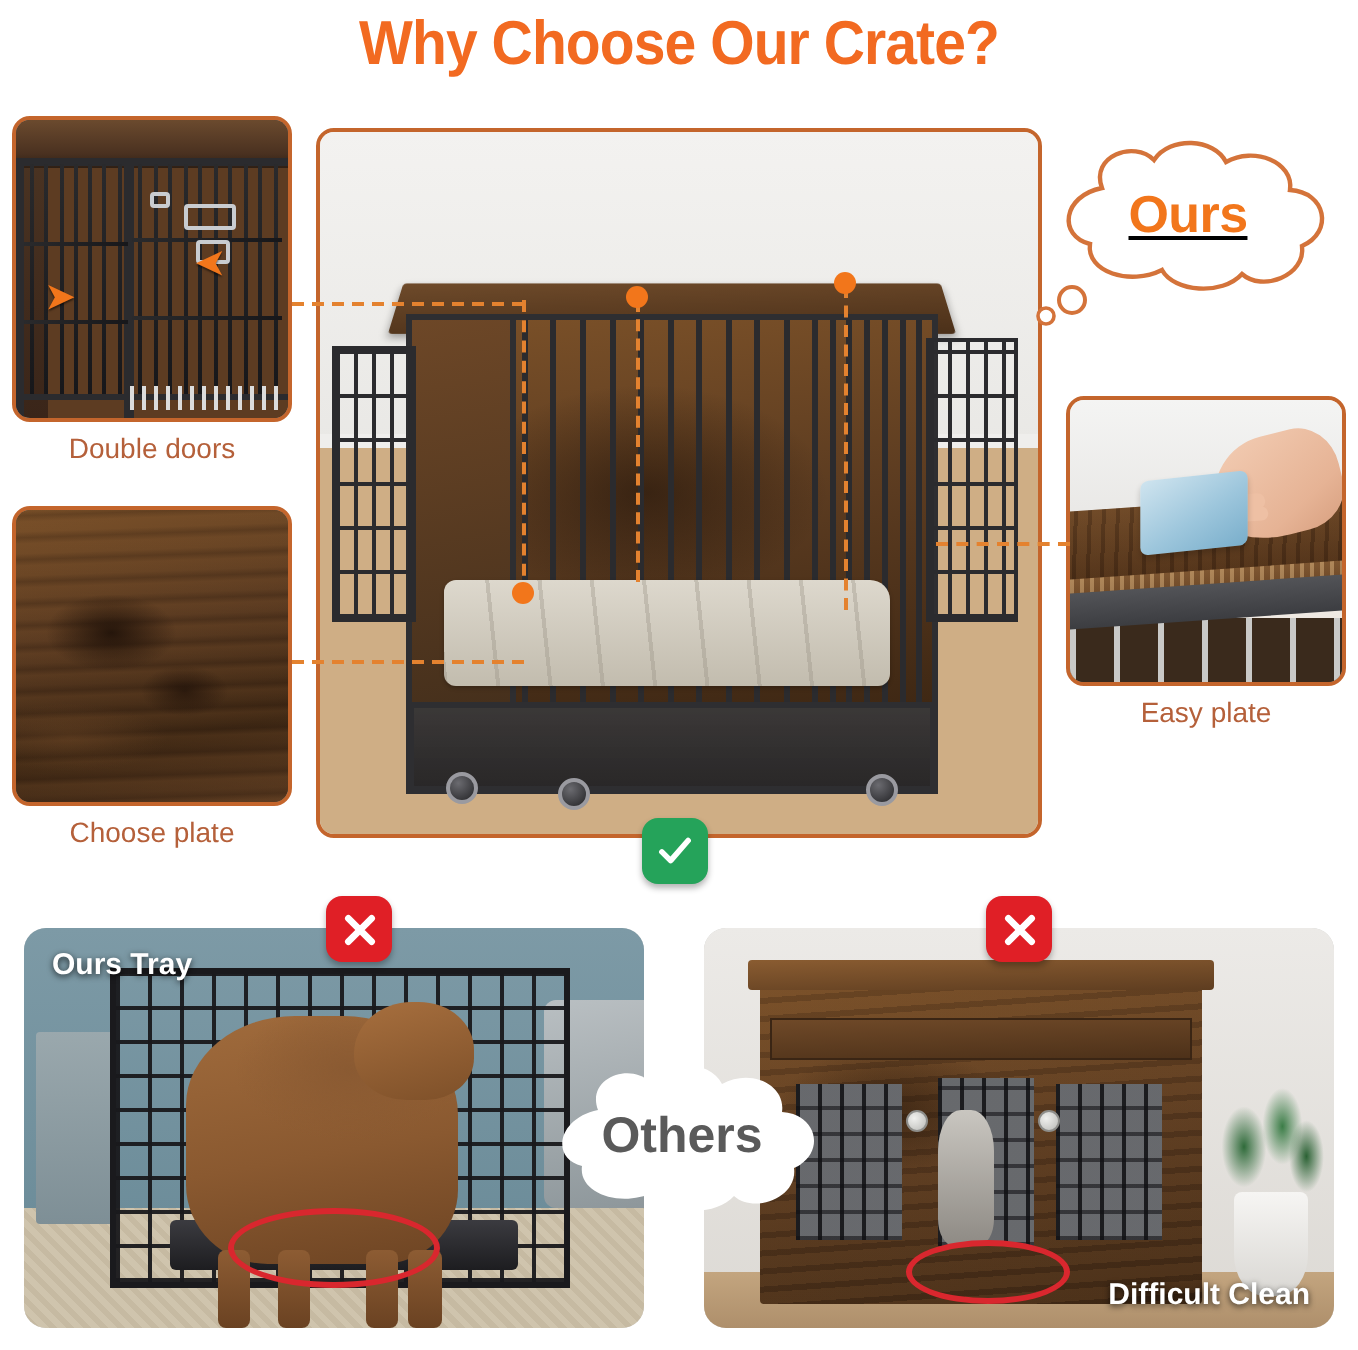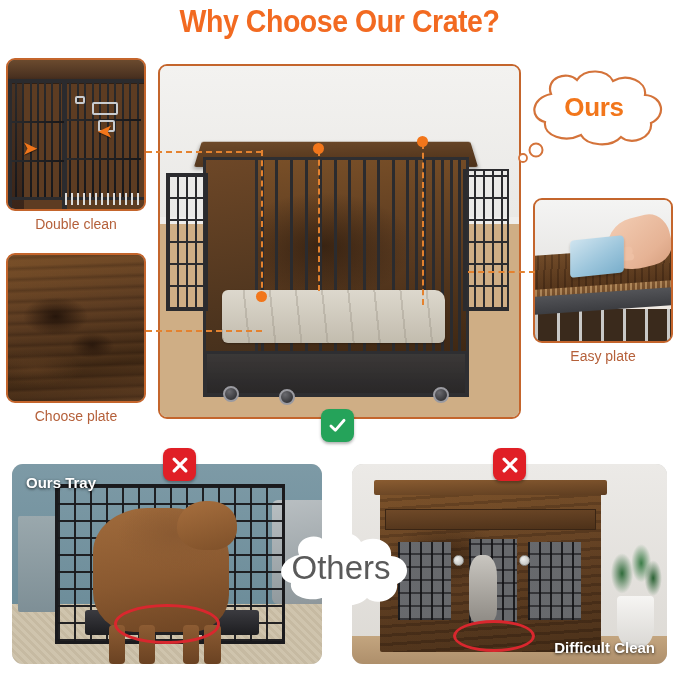--- a/index.html
+++ b/index.html
@@ -219,21 +219,21 @@
     color:#f2761b; font-size:26px; font-weight:700;
     font-family:"Liberation Sans", sans-serif;
     letter-spacing:-0.3px;
   }
   .bubble-others {
     position:absolute;
     display:flex; align-items:center; justify-content:center;
   }
   .bubble-others .txt {
     position:relative; z-index:3;
-    color:#5a5a5a; font-size:33px; font-weight:400;
+    color:#5a5a5a; font-size:25px; font-weight:700;
     font-family:"Liberation Sans", sans-serif;
   }
 
   
   .dash-h {
     position:absolute; height:0;
     border-top:2px dashed #e4822f;
   }
   .dash-v {
     position:absolute; width:0;
@@ -416,21 +416,21 @@
       <div class="latch" style="left:66%; top:40%; width:17px; height:12px;"></div>
       <div class="latch" style="left:49%; top:24%; width:10px; height:8px;"></div>
 
       <div class="arrow-orange" style="left:11%; top:54%;">➤</div>
       <div class="arrow-orange" style="left:66%; top:42%; transform:scaleX(-1);">➤</div>
 
       <div style="position:absolute;left:42%;right:2%;bottom:3%;height:8%;
         background:repeating-linear-gradient(90deg,#dcdcdc 0 2px,transparent 2px 6px);"></div>
     </div>
   </div>
-  <div class="caption" style="left:6px; top:216px; width:140px;">Double clean</div>
+  <div class="caption" style="left:6px; top:216px; width:140px;">Double doors</div>
 
   <div class="panel" style="left:6px; top:253px; width:140px; height:150px;">
     <div class="photo">
       <div class="wood-swatch"></div>
     </div>
   </div>
   <div class="caption" style="left:6px; top:408px; width:140px;">Choose plate</div>
 
   <div class="panel" style="left:533px; top:198px; width:140px; height:145px;">
     <div class="photo">
@@ -496,21 +496,21 @@
       <div class="dot" style="left:calc(44% - 5px); top:22%;"></div>
       <div class="dash-v" style="left:73%; top:22%; height:46%;"></div>
       <div class="dot" style="left:calc(73% - 5px); top:20%;"></div>
     </div>
   </div>
 
   <div class="dash-h" style="left:146px; top:151px; width:116px;"></div>
   <div class="dash-h" style="left:146px; top:330px; width:116px;"></div>
   <div class="dash-h" style="left:468px; top:271px; width:67px;"></div>
 
-  <div class="bubble-ours" style="left:515px; top:68px; width:158px; height:78px;">
+  <div class="bubble-ours" style="left:515px; top:68px; width:158px; height:78px;text-decoration:underline;">
     <svg class="cloudshape" viewBox="0 0 158 78" fill="none">
       <path d="M36 26 C30 10, 52 2, 62 12 C70 0, 92 1, 98 13
                C112 5, 132 13, 130 27 C148 28, 152 48, 136 55
                C138 70, 116 78, 106 69 C96 80, 72 78, 66 67
                C50 75, 28 68, 30 54 C14 50, 16 30, 36 26 Z" stroke="#d4733a" stroke-width="2.2" fill="#ffffff"></path>
     </svg>
     <span class="txt">Ours</span>
   </div>
   <svg style="position:absolute; left:516px; top:142px; width:30px; height:26px;" viewBox="0 0 30 26">
     <circle cx="20" cy="8" r="6.5" stroke="#d4733a" stroke-width="2" fill="#fff"></circle>

